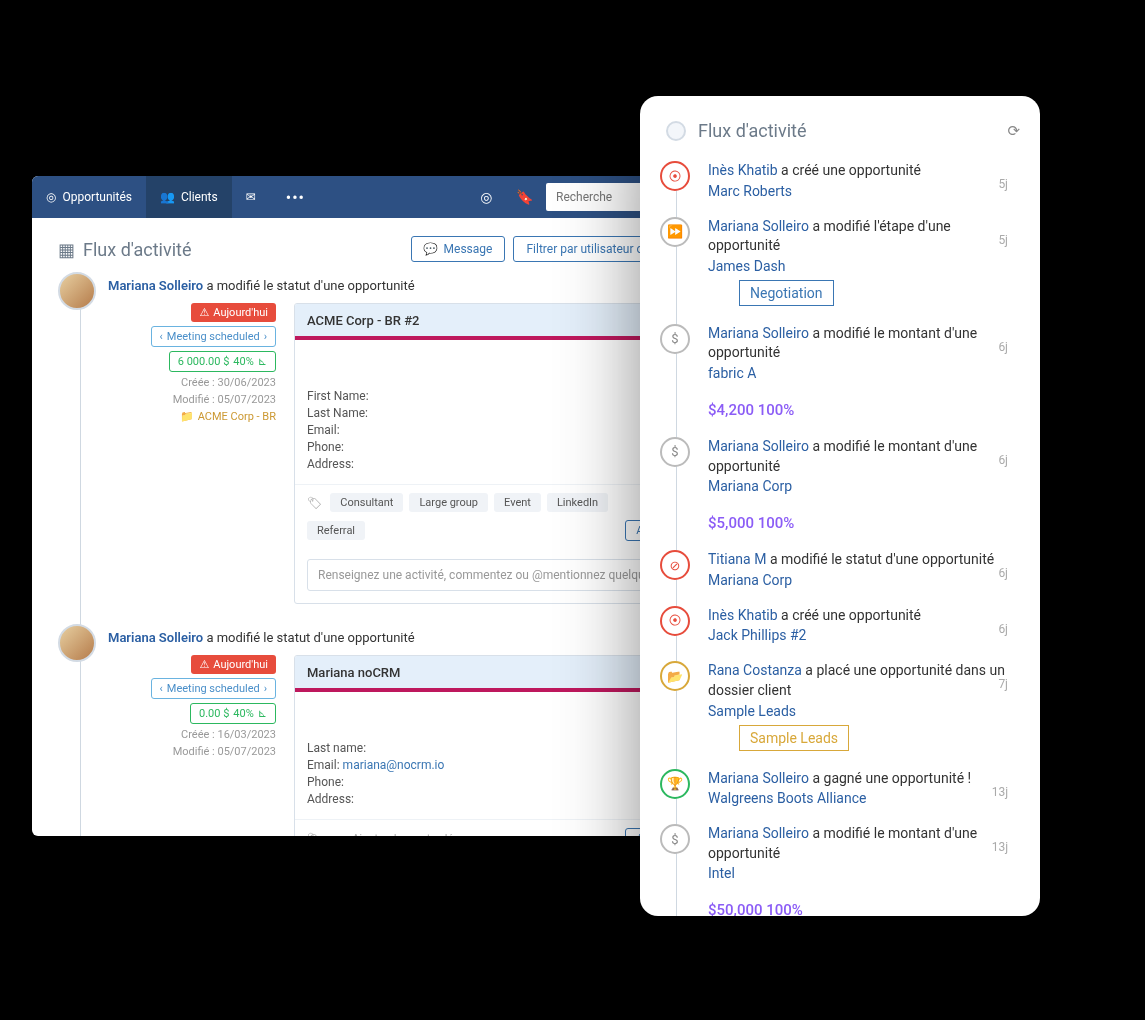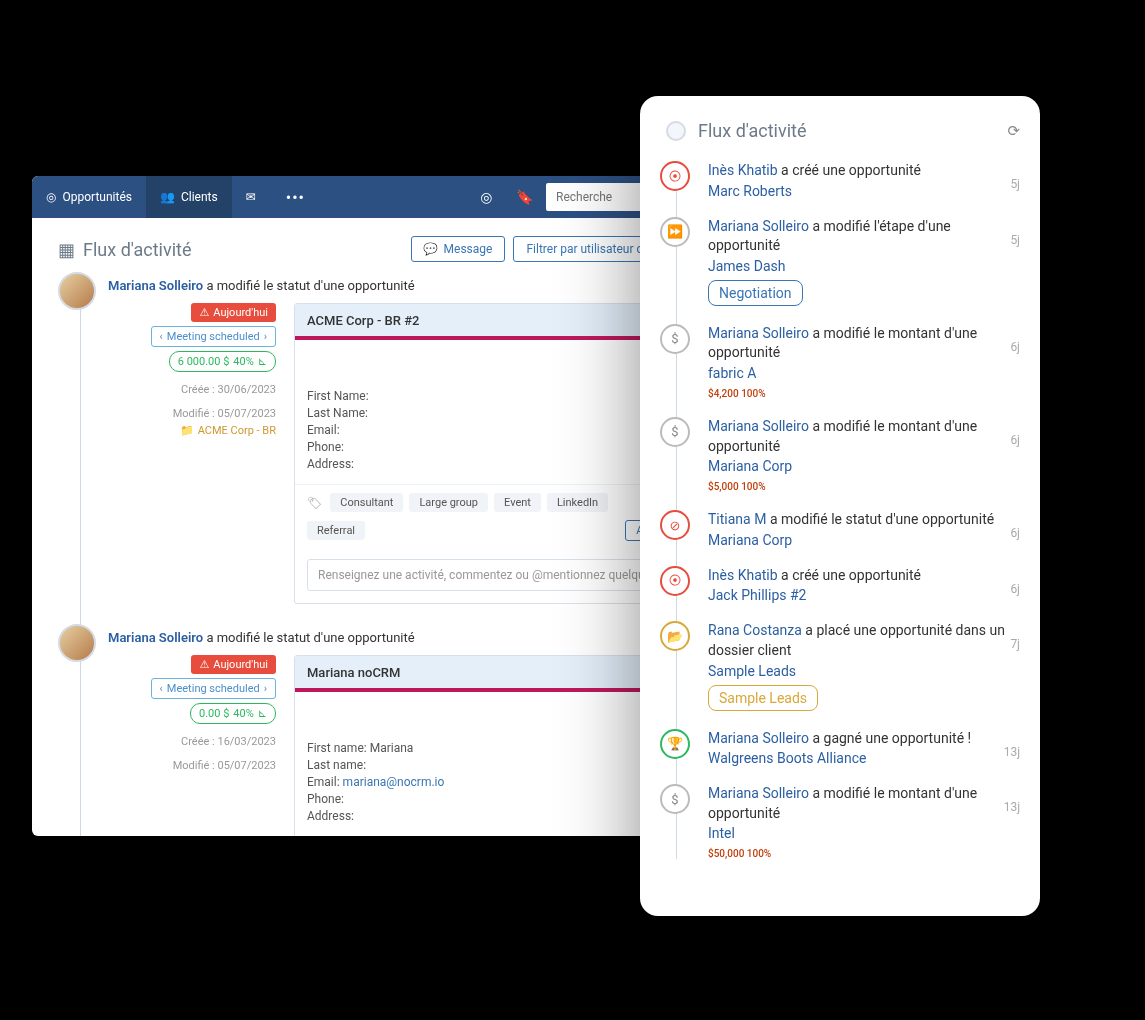--- a/index.html
+++ b/index.html
@@ -25,22 +25,22 @@
     .timeline::before { content: ''; position: absolute; left: 22px; top: 10px; bottom: 0; width: 1px; background: #cfd8e1; }
     .entry { position: relative; margin-bottom: 26px; }
     .avatar { position: absolute; left: -50px; top: -6px; width: 38px; height: 38px; border-radius: 50%; border: 2px solid #d3dbe4; background: linear-gradient(135deg,#e7cfa1,#b57b4a); z-index: 2; }
     .entry-title { font-size: 13px; color: #333; margin-bottom: 10px; }
     .entry-title .user { color: #2b5fa3; font-weight: 600; }
 
     .entry-body { display: flex; gap: 18px; }
     .meta-col { width: 168px; flex-shrink: 0; display: flex; flex-direction: column; align-items: flex-end; gap: 4px; font-size: 11px; color: #888; }
     .badge-red { background: #e74c3c; color: #fff; padding: 3px 8px; border-radius: 3px; font-size: 11px; display: inline-flex; align-items: center; gap: 4px; }
     .badge-outline { border: 1px solid #6ab3e0; color: #4a8fc9; padding: 3px 8px; border-radius: 3px; font-size: 11px; background: #fff; display: inline-flex; align-items: center; gap: 4px; }
-    .badge-green { border: 1px solid #2cb85f; color: #2cb85f; padding: 3px 8px; border-radius: 10px; font-size: 11px; background: #fff; display: inline-flex; align-items: center; gap: 4px; }
-    .meta-line { font-size: 11px; color: #999; margin-top: 7px; }
+    .badge-green { border: 1px solid #2cb85f; color: #2cb85f; padding: 3px 8px; border-radius: 3px; font-size: 11px; background: #fff; display: inline-flex; align-items: center; gap: 4px; }
+    .meta-line { font-size: 11px; color: #999; }
     .folder-link { color: #cc9933; font-size: 11px; display: inline-flex; align-items: center; gap: 4px; }
 
     .card { flex: 1; border: 1px solid #d8e0e9; border-radius: 3px; overflow: hidden; }
     .card-head { background: #e4effa; padding: 8px 12px; font-size: 13px; color: #333; font-weight: 500; border-bottom: 4px solid #be185d; display: flex; align-items: center; }
     .card-head .star { margin-left: auto; color: #d8b53a; font-size: 14px; }
     .card-body { padding: 10px 12px; font-size: 12px; color: #555; margin-top: 39px; }
     .card-body .row-line { margin-bottom: 3px; }
     .card-body .row-line a { color: #3a76b3; text-decoration: none; }
     .card-tags { padding: 8px 12px; display: flex; flex-wrap: wrap; gap: 6px; align-items: center; border-top: 1px solid #eef2f6; }
     .tag-chip { background: #f0f3f7; color: #555; padding: 3px 10px; border-radius: 3px; font-size: 11px; }
@@ -59,23 +59,23 @@
     .rp-timeline::before { content: ''; position: absolute; left: 16px; top: 0; bottom: 0; width: 1px; background: #cfd8e1; }
     .rp-item { position: relative; margin-bottom: 18px; }
     .rp-icon { position: absolute; left: -48px; top: 0; width: 30px; height: 30px; border-radius: 50%; border: 2px solid; background: #fff; display: flex; align-items: center; justify-content: center; font-size: 13px; z-index: 2; }
     .rp-icon.red { border-color: #e74c3c; color: #e74c3c; }
     .rp-icon.gray { border-color: #bbb; color: #888; }
     .rp-icon.yellow { border-color: #d8a83a; color: #d8a83a; }
     .rp-icon.green { border-color: #2cb85f; color: #2cb85f; }
     .rp-text { font-size: 14px; color: #333; line-height: 1.4; }
     .rp-text .user2 { color: #2b5fa3; }
     .rp-link { color: #2b5fa3; font-size: 14px; display: block; margin-top: 2px; }
-    .rp-time { position: absolute; right: 0; top: 16px; color: #aaa; font-size: 12px; }
-    .rp-extra { margin-top: 7px; font-size: 10px; color: #c2410c; font-weight: 500; }
-    .rp-badge { display: inline-block; border: 1px solid; padding: 4px 10px; border-radius: 8px; font-size: 14px; margin-top: 6px; }
+    .rp-time { position: absolute; right: 12px; top: 16px; color: #aaa; font-size: 12px; }
+    .rp-extra { margin-top: 20px; font-size: 15px; color: #8b5cf6; font-weight: 500; }
+    .rp-badge { display: inline-block; border: 1px solid; padding: 4px 10px; border-radius: 0; font-size: 14px; margin-top: 6px; margin-left: 31px; }
     .rp-badge.blue { border-color: #3a76b3; color: #3a76b3; }
     .rp-badge.yellow { border-color: #d8a83a; color: #d8a83a; }
   </style>
 </head>
 <body>
 
 <div class="main-window">
   <div class="topbar">
     <div class="tab">
       <span>◎</span>
@@ -194,21 +194,20 @@
               </span>
             <span class="meta-line">Créée : 16/03/2023</span>
             <span class="meta-line">Modifié : 05/07/2023</span>
           </div>
           <div class="card">
             <div class="card-head">
               <span>Mariana noCRM</span>
               <span class="star">☆</span>
             </div>
             <div class="card-body">
-              <div class="row-line"><span>First name:</span> <span>Mariana</span></div>
               <div class="row-line"><span>Last name:</span></div>
               <div class="row-line"><span>Email:</span> <a href="#">mariana@nocrm.io</a></div>
               <div class="row-line"><span>Phone:</span></div>
               <div class="row-line"><span>Address:</span></div>
             </div>
             <div class="card-tags">
               <span class="tag-icon">🏷</span>
               <span class="tag-placeholder">Ajouter des mots-clés</span>
               <button class="btn-actions">
                   <span>Actions</span>

